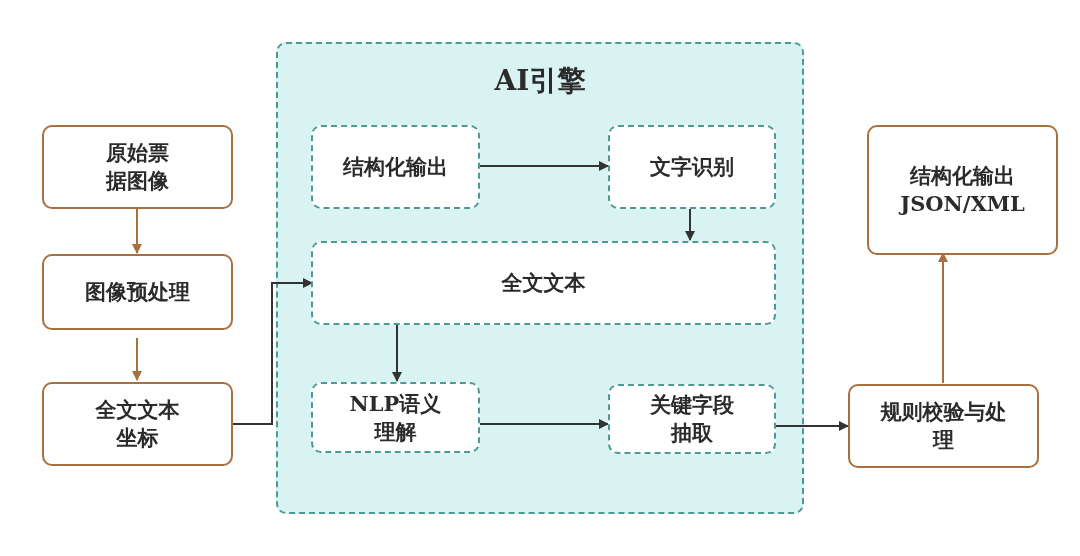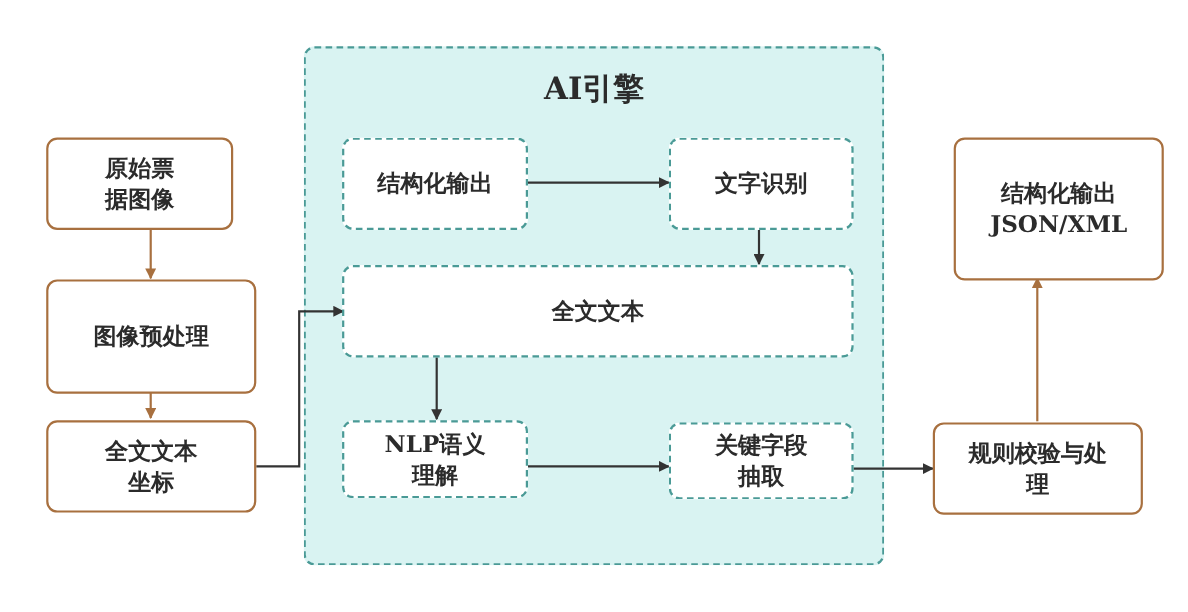--- a/index.html
+++ b/index.html
@@ -36,23 +36,23 @@
   <line x1="137" y1="338" x2="137" y2="380" stroke="#a8703f" stroke-width="2" marker-end="url(#ah-brown)"></line>
   <polyline points="233,424 272,424 272,283 312,283" fill="none" stroke="#333333" stroke-width="2" marker-end="url(#ah-dark)"></polyline>
   <line x1="480" y1="166" x2="608" y2="166" stroke="#333333" stroke-width="2" marker-end="url(#ah-dark)"></line>
   <line x1="690" y1="209" x2="690" y2="240" stroke="#333333" stroke-width="2" marker-end="url(#ah-dark)"></line>
   <line x1="397" y1="325" x2="397" y2="381" stroke="#333333" stroke-width="2" marker-end="url(#ah-dark)"></line>
   <line x1="480" y1="424" x2="608" y2="424" stroke="#333333" stroke-width="2" marker-end="url(#ah-dark)"></line>
   <line x1="776" y1="426" x2="848" y2="426" stroke="#333333" stroke-width="2" marker-end="url(#ah-dark)"></line>
   <line x1="943" y1="383" x2="943" y2="253" stroke="#a8703f" stroke-width="2" marker-end="url(#ah-brown)"></line>
 </svg>
 
-<div class="node outer" style="left:42px;top:125px;width:170px;height:84px;">原始票
+<div class="node outer" style="left:42px;top:125px;width:191px;height:84px;">原始票
 据图像</div>
-<div class="node outer" style="left:42px;top:254px;width:191px;height:104px;">图像预处理</div>
+<div class="node outer" style="left:42px;top:254px;width:191px;height:76px;">图像预处理</div>
 <div class="node outer" style="left:42px;top:382px;width:191px;height:84px;">全文文本
 坐标</div>
 
 <div class="node inner" style="left:311px;top:125px;width:169px;height:84px;">结构化输出</div>
 <div class="node inner" style="left:608px;top:125px;width:168px;height:84px;">文字识别</div>
 <div class="node inner" style="left:311px;top:241px;width:465px;height:84px;">全文文本</div>
 <div class="node inner" style="left:311px;top:382px;width:169px;height:71px;">NLP语义
 理解</div>
 <div class="node inner" style="left:608px;top:384px;width:168px;height:70px;">关键字段
 抽取</div>

